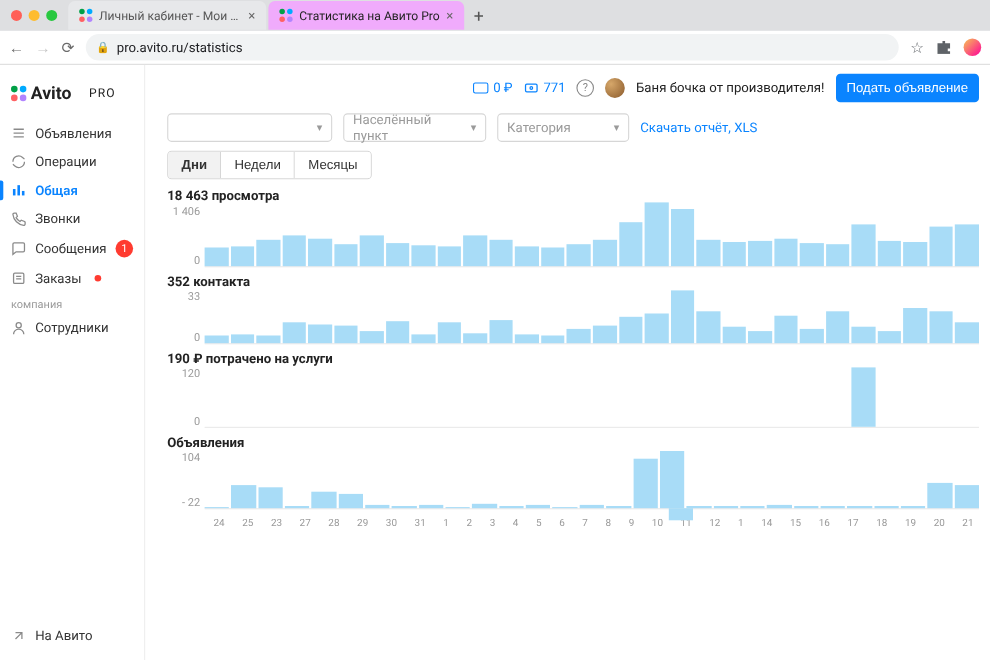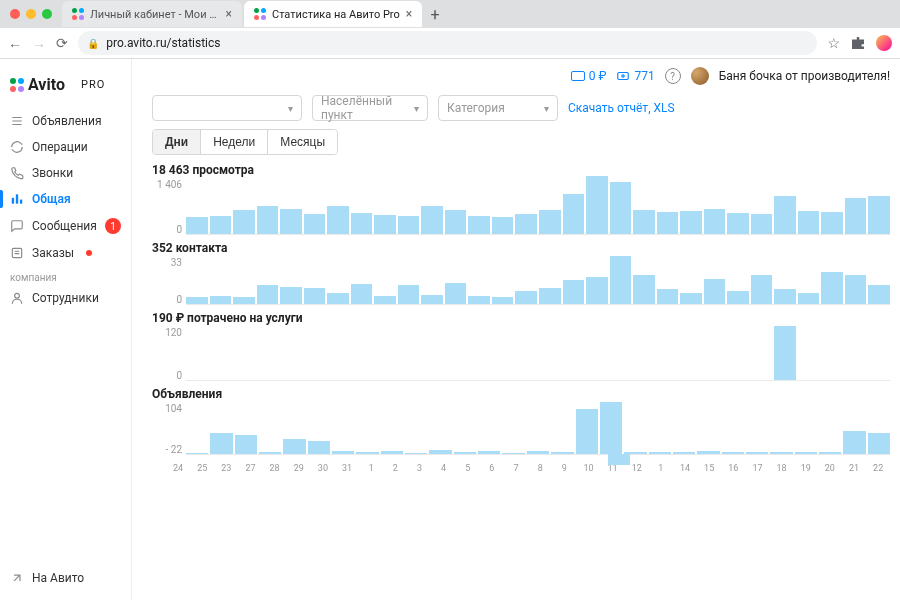--- a/index.html
+++ b/index.html
@@ -4,21 +4,21 @@
 <style>
   * { box-sizing: border-box; margin: 0; padding: 0; }
   html, body { width: 900px; height: 600px; font-family: -apple-system, BlinkMacSystemFont, "Segoe UI", Roboto, Arial, sans-serif; font-size: 12px; color: #222; background: #fff; }
   
   .chrome { border-bottom: 1px solid #ddd; background: #fff; }
   .tabbar { display: flex; align-items: center; height: 28px; background: #dedfe1; padding-left: 6px; gap: 2px; }
   .traffic { display: flex; gap: 6px; align-items: center; padding: 0 8px 0 4px; }
   .traffic span { width: 10px; height: 10px; border-radius: 50%; display: inline-block; }
   .tf-r { background:#ff5f57; } .tf-y{background:#febc2e;} .tf-g{background:#28c840;}
   .tab { display:flex; align-items:center; gap:6px; height:26px; padding:0 10px; border-radius:6px 6px 0 0; font-size:11px; max-width:180px; }
-  .tab.active { background:#ffffff; }
+  .tab.active { background:#f0abfc; }
   .tab.inactive { background:#e7e8ea; color:#555; }
   .favicon { width:12px; height:12px; border-radius:2px; display:inline-flex; align-items:center; justify-content:center; }
   .fv-dots { position:relative; width:12px; height:12px; }
   .fv-dots i{position:absolute;width:5px;height:5px;border-radius:50%;}
   .fv-dots .d1{background:#00a046;left:0;top:0;}
   .fv-dots .d2{background:#0af;right:0;top:0;}
   .fv-dots .d3{background:#ff6163;left:0;bottom:0;}
   .fv-dots .d4{background:#b184ff;right:0;bottom:0;}
   .tab-title{white-space:nowrap;overflow:hidden;text-overflow:ellipsis;flex:1;}
   .tab-x{color:#666;font-size:12px;line-height:1;}
@@ -58,37 +58,37 @@
   .wallet-ico{width:14px;height:10px;border:1.5px solid #0a84ff;border-radius:2px;position:relative;}
   .views{display:flex;align-items:center;gap:4px;color:#0a84ff;}
   .help{width:16px;height:16px;border:1.3px solid #888;border-radius:50%;display:inline-flex;align-items:center;justify-content:center;font-size:10px;color:#888;}
   .avatar{width:18px;height:18px;border-radius:50%;background:radial-gradient(circle at 30% 30%,#d6a76a,#8a5a2b);}
   .user-listing{font-size:12px;color:#222;}
   .btn-primary{background:#0a84ff;color:#fff;border:none;border-radius:4px;padding:6px 10px;font-size:12px;cursor:pointer;}
   .controls{display:flex;align-items:center;gap:10px;padding:4px 10px 8px 20px;}
   .select{border:1px solid #d6d6d6;border-radius:4px;height:26px;display:flex;align-items:center;padding:0 8px;font-size:12px;color:#333;gap:6px;background:#fff;cursor:pointer;}
   .select.placeholder{color:#9a9a9a;}
   .select .chev{margin-left:auto;color:#9a9a9a;font-size:10px;}
-  .sel-period{width:150px;} .sel-city{width:116px;} .sel-cat{width:120px;align-items:center;}
+  .sel-period{width:150px;} .sel-city{width:130px;} .sel-cat{width:120px;align-items:center;}
   .download{color:#0a84ff;font-size:12px;cursor:pointer;}
   .gran{display:flex;border:1px solid #d6d6d6;border-radius:4px;overflow:hidden;margin:0 0 8px 20px;width:max-content;}
   .gran button{border:none;background:#fff;padding:5px 12px;font-size:12px;cursor:pointer;border-right:1px solid #d6d6d6;color:#333;}
   .gran button:last-child{border-right:none;}
   .gran button.active{background:#f2f2f2;font-weight:600;}
   .charts{padding:0 10px 4px 20px;overflow:hidden;}
   .chart-block{margin-bottom:6px;}
   .chart-title{font-size:12px;font-weight:700;margin-bottom:2px;}
   .chart-wrap{display:flex;}
   .y-axis{width:34px;display:flex;flex-direction:column;justify-content:space-between;align-items:flex-end;font-size:10px;color:#9a9a9a;padding-right:4px;}
   .bars{flex:1;display:flex;align-items:flex-end;gap:2px;border-bottom:1px solid #e9e9e9;position:relative;}
   .bar{flex:1;background:#a8dcf7;}
   .bar.neg{position:absolute;top:100%;background:#a8dcf7;}
   .h-views{height:56px;} .h-contacts{height:48px;} .h-spend{height:54px;} .h-ads{height:52px;}
   .bars-ads{position:relative;}
-  .x-axis{display:flex;margin-left:14px;gap:0;font-size:9px;color:#9a9a9a;margin-top:8px;}
+  .x-axis{display:flex;margin-left:42px;gap:16px;font-size:9px;color:#9a9a9a;margin-top:8px;}
   .x-axis span{flex:1;text-align:center;}
   svg{display:block;}
 </style>
 </head>
 <body>
 
 <div class="chrome">
   <div class="tabbar">
     <div class="traffic">
       <span class="tf-r"></span>
@@ -162,37 +162,37 @@
     </div>
     <div class="nav-item">
       <span class="nav-icon">
           <svg width="14" height="14" viewBox="0 0 24 24" fill="none" stroke="currentColor" stroke-width="2">
             <path d="M3 12a9 9 0 0 1 15-6.7L21 8M21 12a9 9 0 0 1-15 6.7L3 16"></path>
           </svg>
         </span>
       <span>Операции</span>
     </div>
 
-    <div class="nav-item">
-      <span class="nav-icon">
-          <svg width="14" height="14" viewBox="0 0 24 24" fill="none" stroke="currentColor" stroke-width="2">
-            <path d="M22 17v3a2 2 0 0 1-2.2 2 19 19 0 0 1-16.8-16.8A2 2 0 0 1 5 3h3l2 5-2 2a14 14 0 0 0 6 6l2-2 5 2z"></path>
-          </svg>
-        </span>
-      <span>Звонки</span>
-    </div>
     <div class="nav-item active">
       <span class="nav-icon">
           <svg width="14" height="14" viewBox="0 0 24 24" fill="currentColor">
             <rect x="3" y="10" width="4" height="10"></rect>
             <rect x="10" y="4" width="4" height="16"></rect>
             <rect x="17" y="13" width="4" height="7"></rect>
           </svg>
         </span>
       <span>Общая</span>
+    </div>
+    <div class="nav-item">
+      <span class="nav-icon">
+          <svg width="14" height="14" viewBox="0 0 24 24" fill="none" stroke="currentColor" stroke-width="2">
+            <path d="M22 17v3a2 2 0 0 1-2.2 2 19 19 0 0 1-16.8-16.8A2 2 0 0 1 5 3h3l2 5-2 2a14 14 0 0 0 6 6l2-2 5 2z"></path>
+          </svg>
+        </span>
+      <span>Звонки</span>
     </div>
 
     <div class="nav-item">
       <span class="nav-icon">
           <svg width="14" height="14" viewBox="0 0 24 24" fill="none" stroke="currentColor" stroke-width="2">
             <path d="M21 15a2 2 0 0 1-2 2H8l-5 4V5a2 2 0 0 1 2-2h14a2 2 0 0 1 2 2z"></path>
           </svg>
         </span>
       <span>Сообщения</span>
       <span class="badge-red">1</span>
@@ -240,20 +240,21 @@
       <span class="views">
         <svg width="14" height="14" viewBox="0 0 24 24" fill="none" stroke="#0a84ff" stroke-width="2">
             <rect x="3" y="6" width="18" height="12" rx="2"></rect>
             <circle cx="12" cy="12" r="2"></circle>
           </svg>
         <span>771</span>
       </span>
       <span class="help">?</span>
       <span class="avatar"></span>
       <span class="user-listing">Баня бочка от производителя!</span>
+      <button class="btn-primary">Подать объявление</button>
     </div>
 
     <div class="controls">
       <div class="select sel-period">
         <span class="chev">▾</span>
       </div>
       <div class="select sel-city placeholder">
         <span>Населённый пункт</span>
         <span class="chev">▾</span>
       </div>

